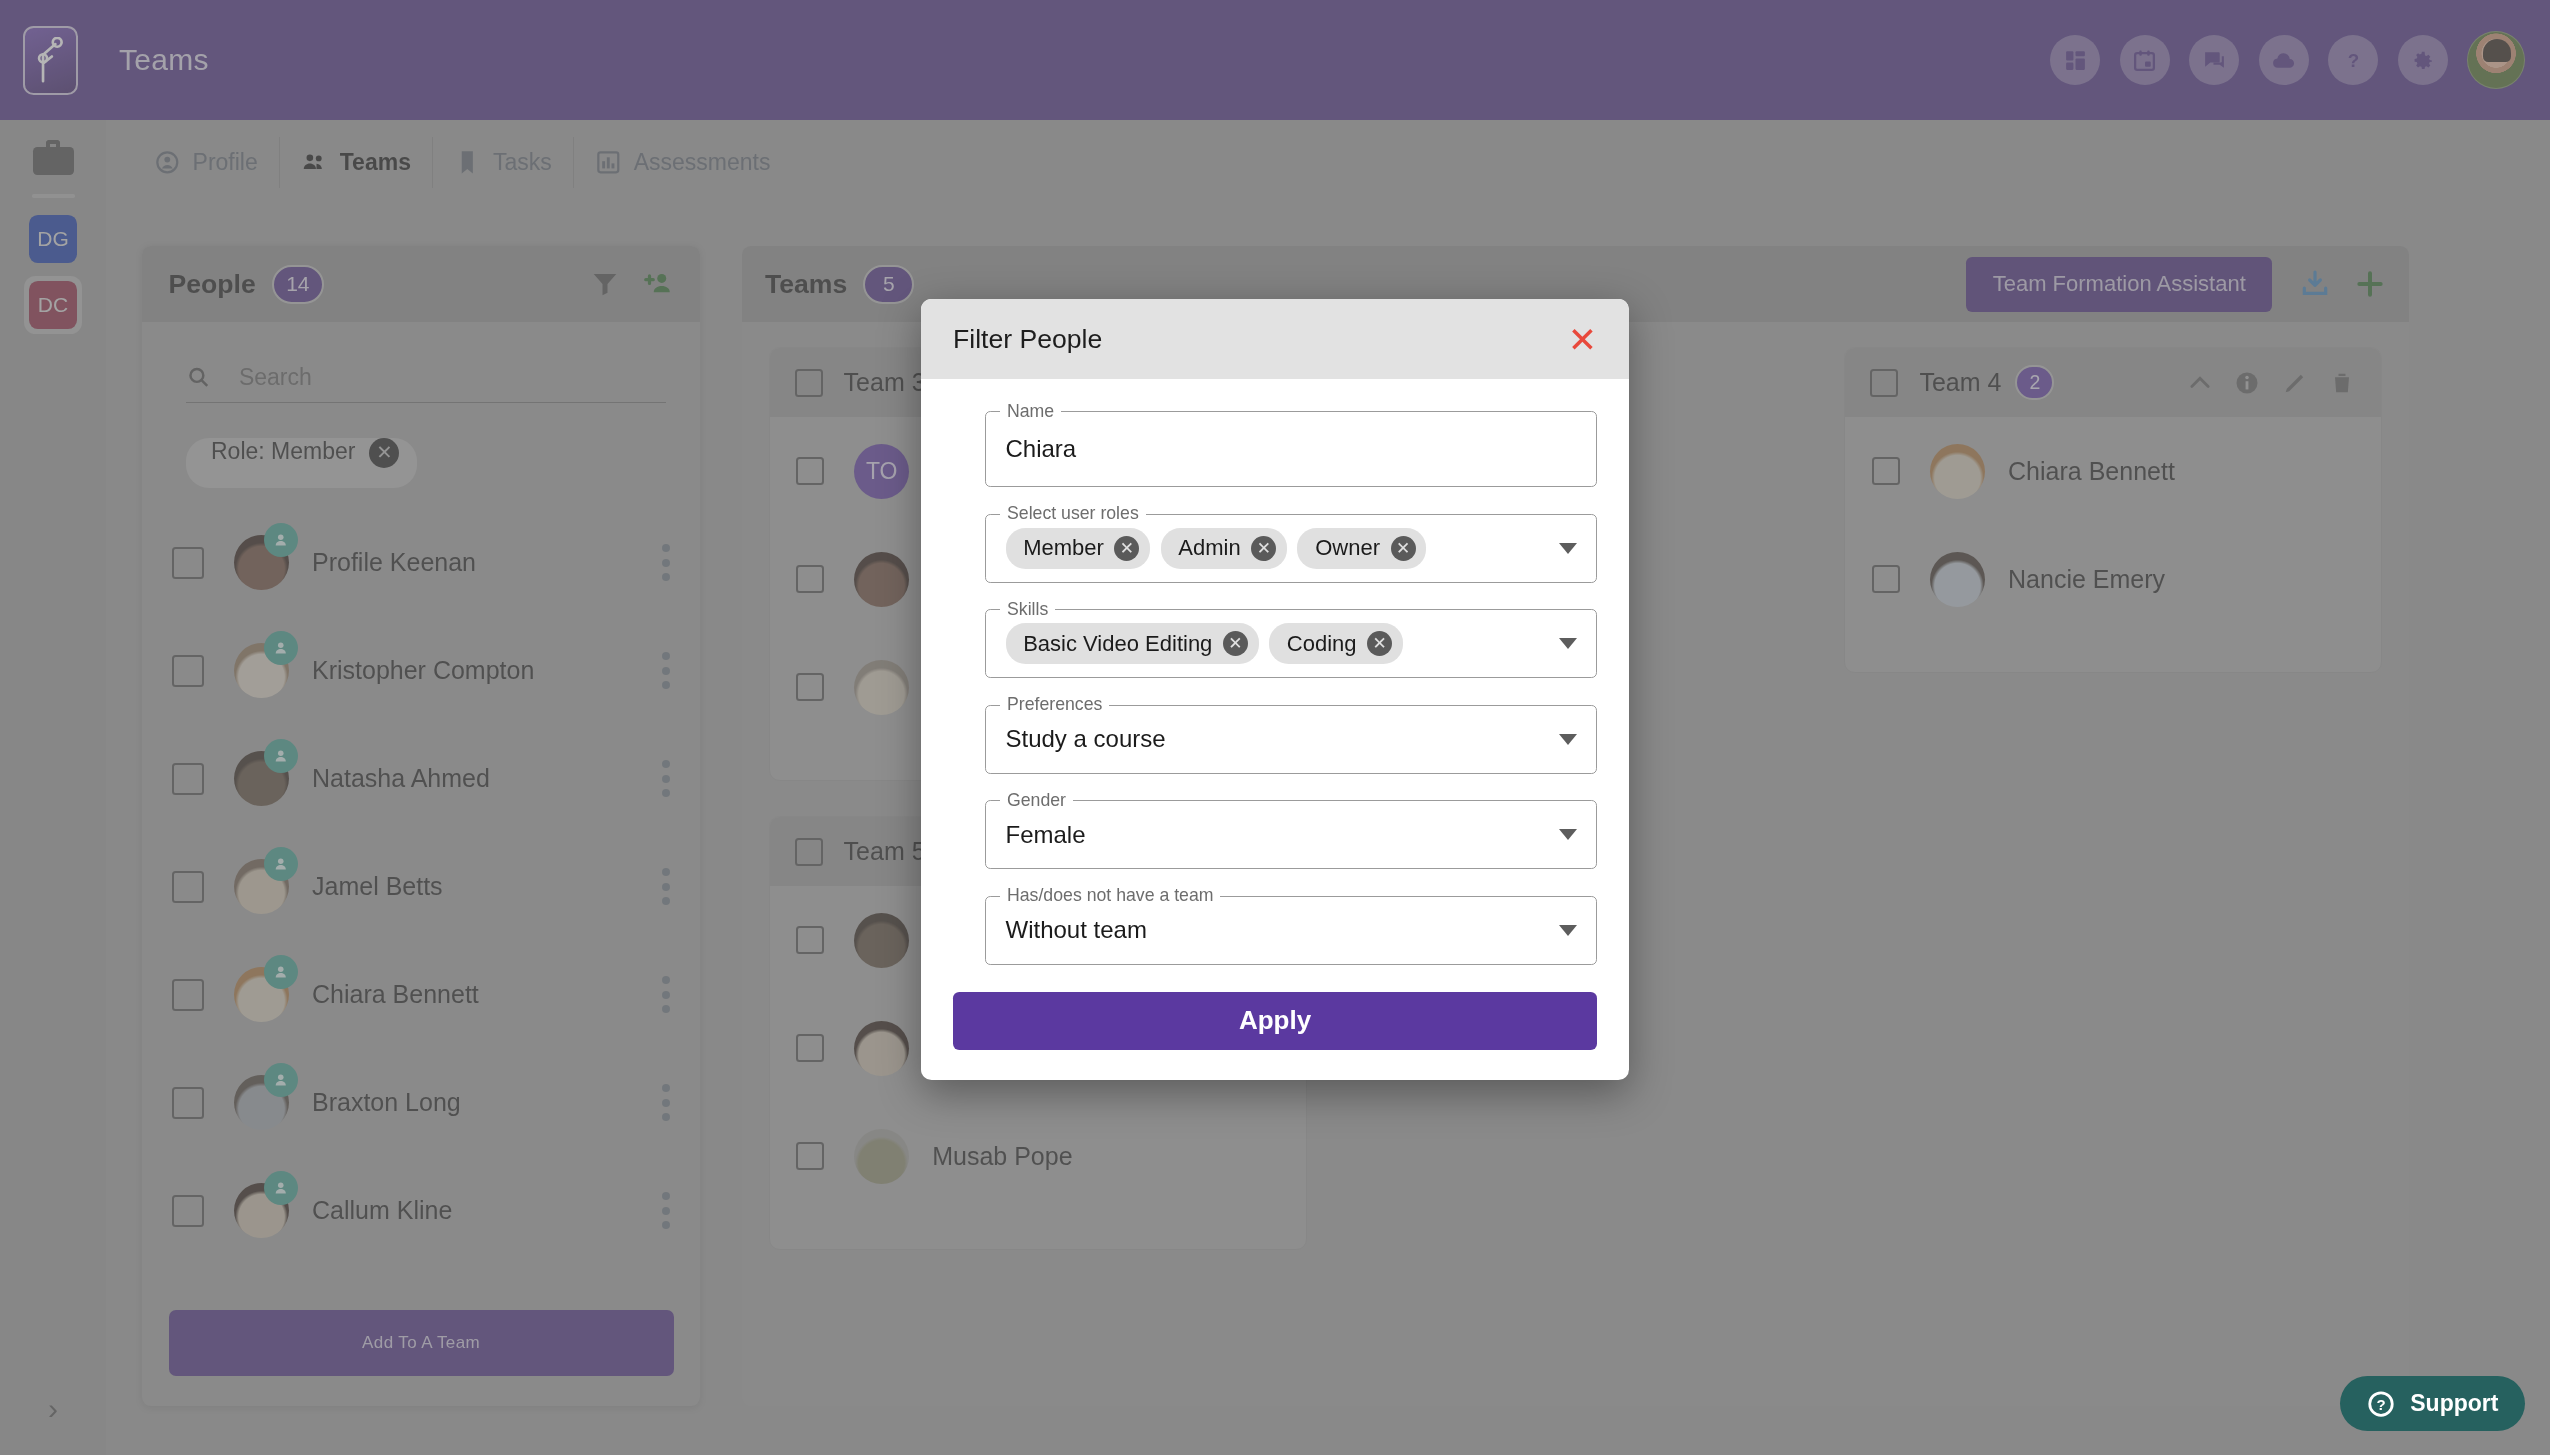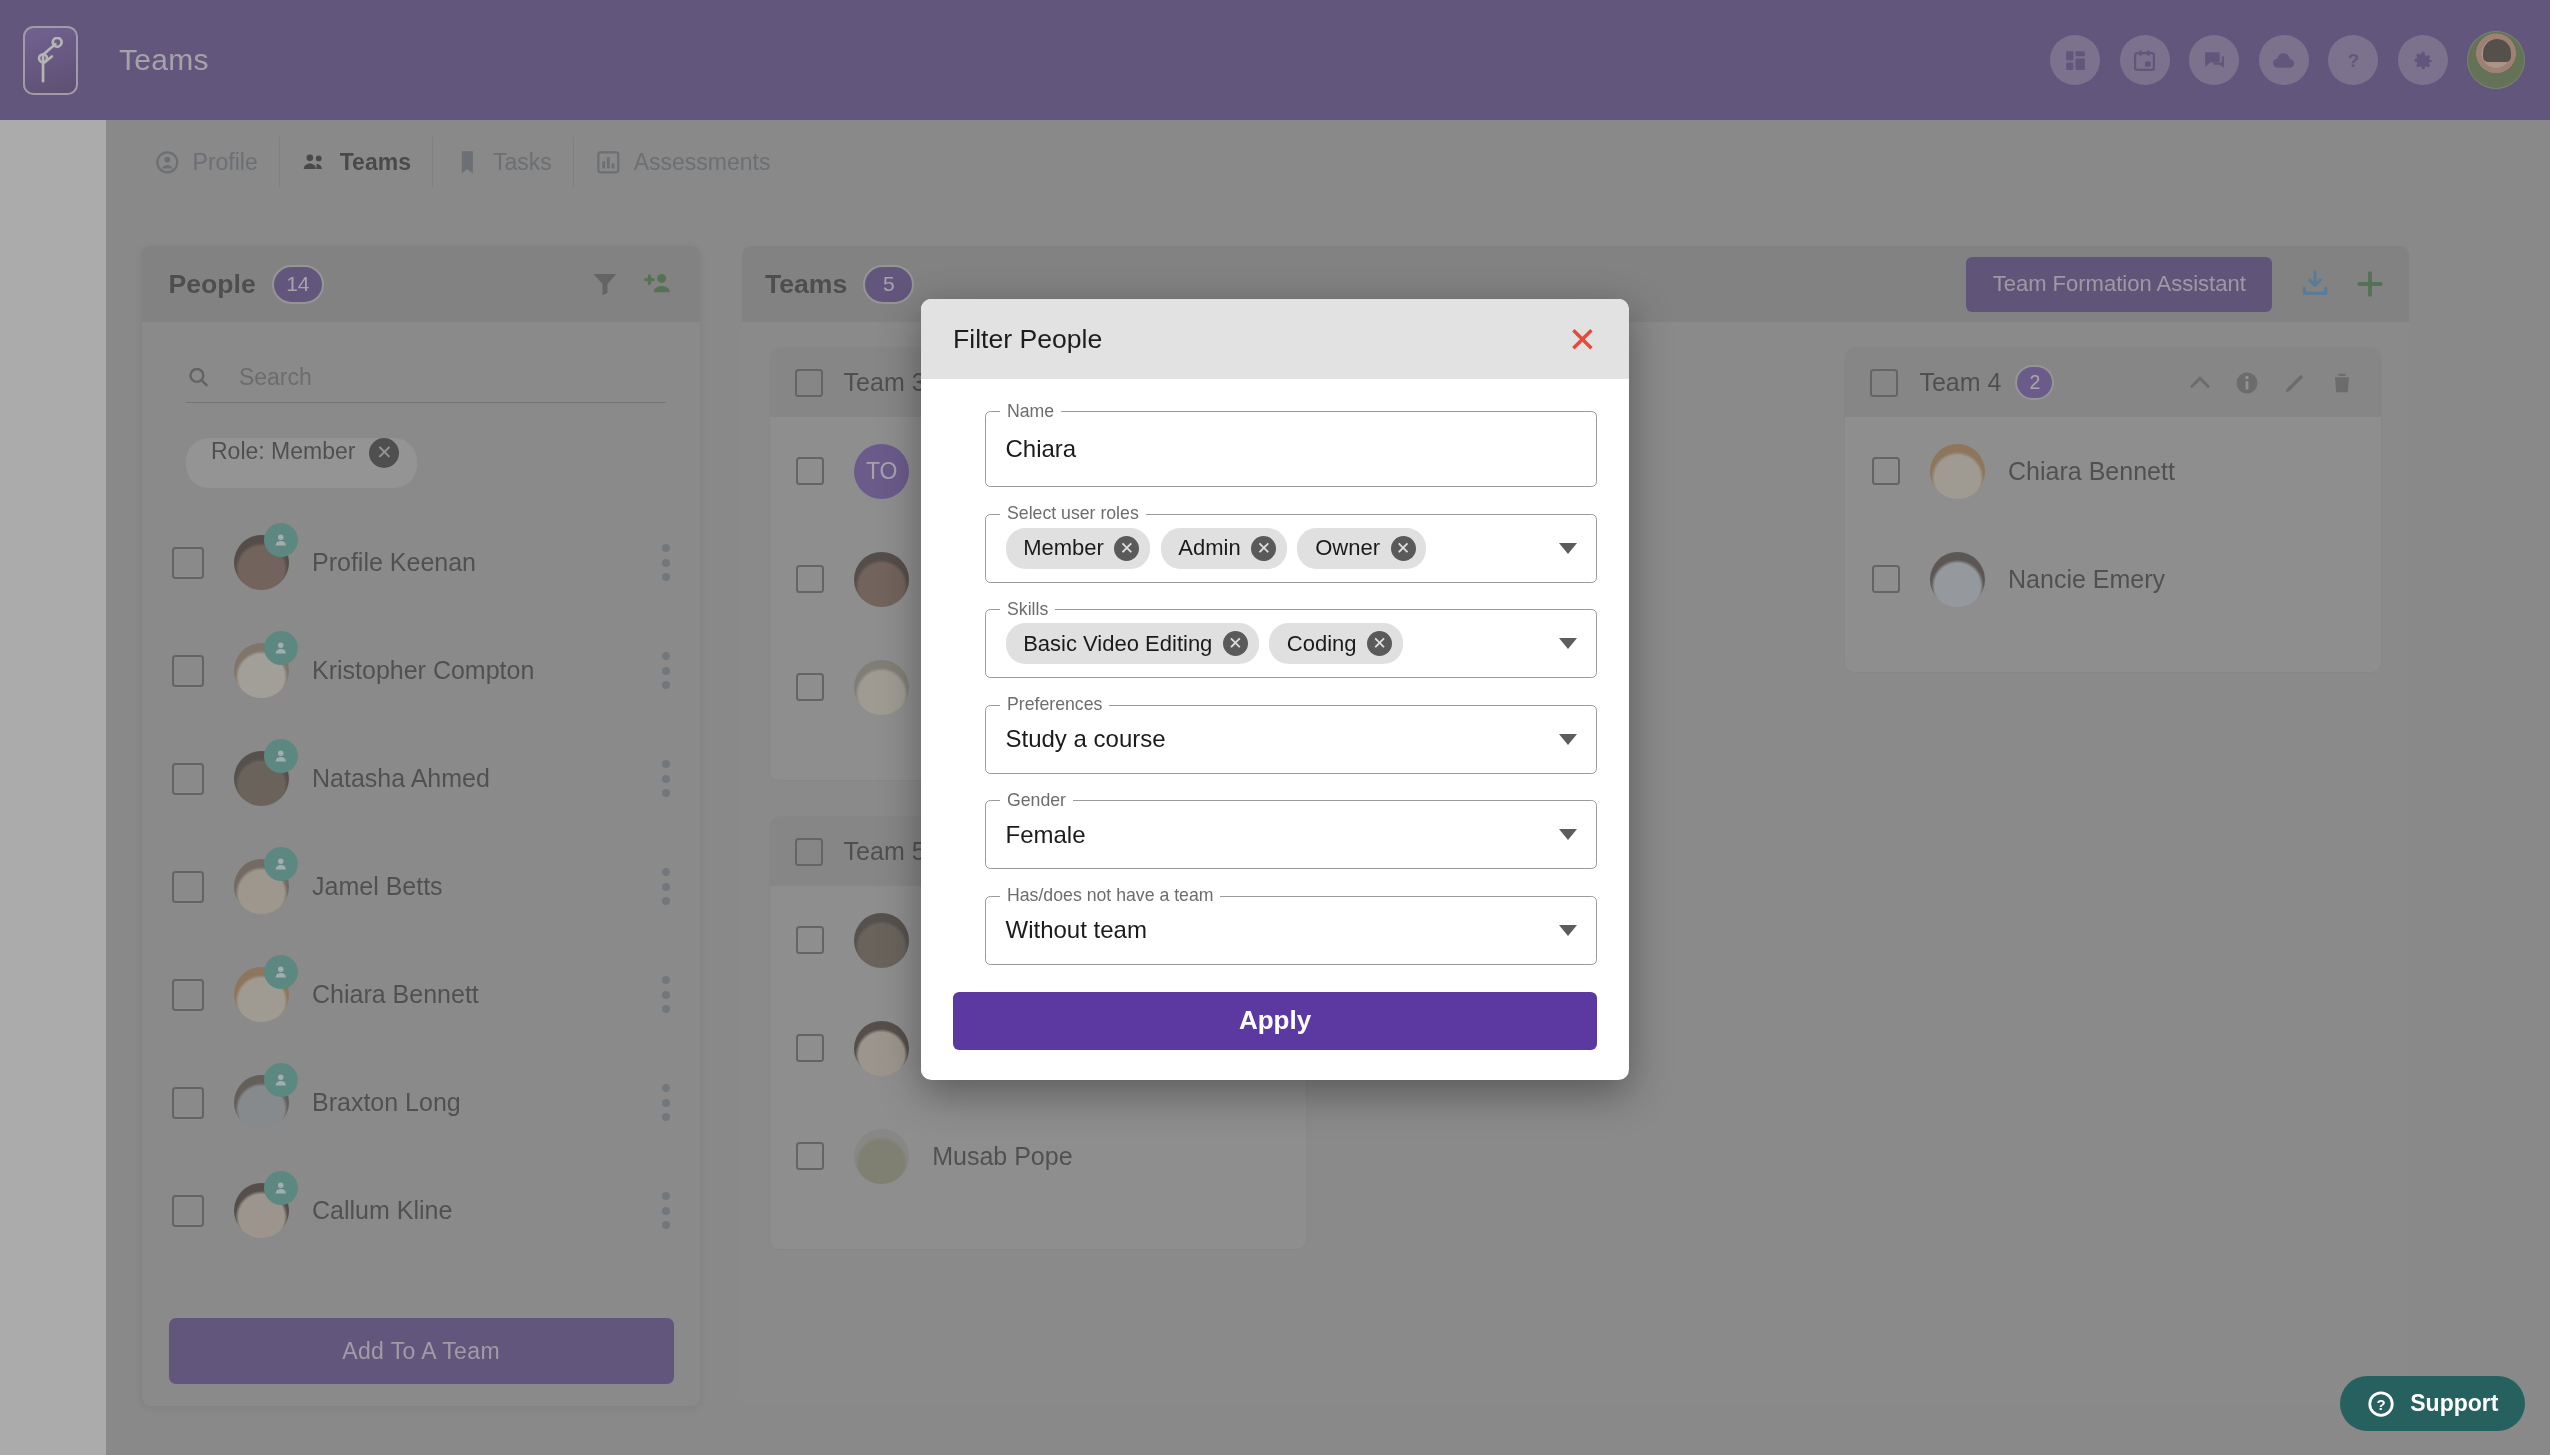--- a/index.html
+++ b/index.html
@@ -116,22 +116,22 @@
   .avatar { width:55px; height:55px; border-radius:50%; display:block; }
   .role-dot {
     position:absolute; right:-8.9px; top:-12.4px; width:34px; height:34px; border-radius:50%;
     background:#3c9b8c; display:flex; align-items:center; justify-content:center;
   }
   .role-dot svg { width:19.5px; height:19.5px; fill:#d8eeea; }
   .person-name { margin-left:23px; font-size:25px; color:#1f1f1f; }
   .kebab { margin-left:auto; display:flex; flex-direction:column; gap:6.2px; }
   .kebab i { width:8px; height:8px; border-radius:50%; background:#6c7781; display:block; }
   .add-team-btn {
-    position:absolute; left:26.6px; bottom:22px; width:505px; height:66px; border-radius:7px;
-    background:#4a2d82; color:#cec7dd; font-size:23px; display:flex; align-items:center;
+    position:absolute; left:26.6px; bottom:30px; width:505px; height:66px; border-radius:7px;
+    background:#4a2d82; color:#cec7dd; font-size:17px; display:flex; align-items:center;
     justify-content:center; letter-spacing:0.4px;
   }
 
   
   .teams-panel {
     position:absolute; left:742px; top:246px; width:1667px; height:1160px;
     background:#a0a0a0; border-radius:8.9px; z-index:7; overflow:hidden;
   }
   .teams-head { height:76px; background:#8e8e8e; display:flex; align-items:center; padding:0 23px; }
   .tfa-btn {
@@ -257,20 +257,32 @@
         </div>
         <div class="tb-icon">
           <svg viewBox="0 0 24 24">
               <path d="M12 8.5a3.5 3.5 0 100 7 3.5 3.5 0 000-7zm9 3.5l-2.1-.4a7 7 0 00-.6-1.5l1.2-1.8-1.8-1.8-1.8 1.2a7 7 0 00-1.5-.6L14 3.5h-2.6l-.4 2.1a7 7 0 00-1.5.6L7.7 5l-1.8 1.8L7.1 8.6a7 7 0 00-.6 1.5L4.4 10.5v2.6l2.1.4a7 7 0 00.6 1.5L5.9 16.8l1.8 1.8 1.8-1.2a7 7 0 001.5.6l.4 2.1H14l.4-2.1a7 7 0 001.5-.6l1.8 1.2 1.8-1.8-1.2-1.8a7 7 0 00.6-1.5l2.1-.4V12z"></path>
             </svg>
         </div>
         <div class="tb-avatar"></div>
       </div>
     </div>
 
+    <div class="rail">
+      <div class="rail-briefcase">
+        <div class="handle"></div>
+          <div class="body"></div>
+      </div>
+      <div class="rail-sep"></div>
+      <div class="rail-badge dg">DG</div>
+      <div class="rail-badge dc-wrap">
+        <div class="rail-badge dc">DC</div>
+      </div>
+      <div class="rail-expand">›</div>
+    </div>
 
     <div class="subnav">
       <div class="navtab">
         <svg viewBox="0 0 24 24">
             <circle cx="12" cy="12" r="9" fill="none" stroke="#5d6570" stroke-width="2"></circle>
             <circle cx="12" cy="9.5" r="2.6"></circle>
             <path d="M7.2 17.6a5.2 5.2 0 019.6 0z"></path>
           </svg>
         <span>Profile</span>
       </div>

